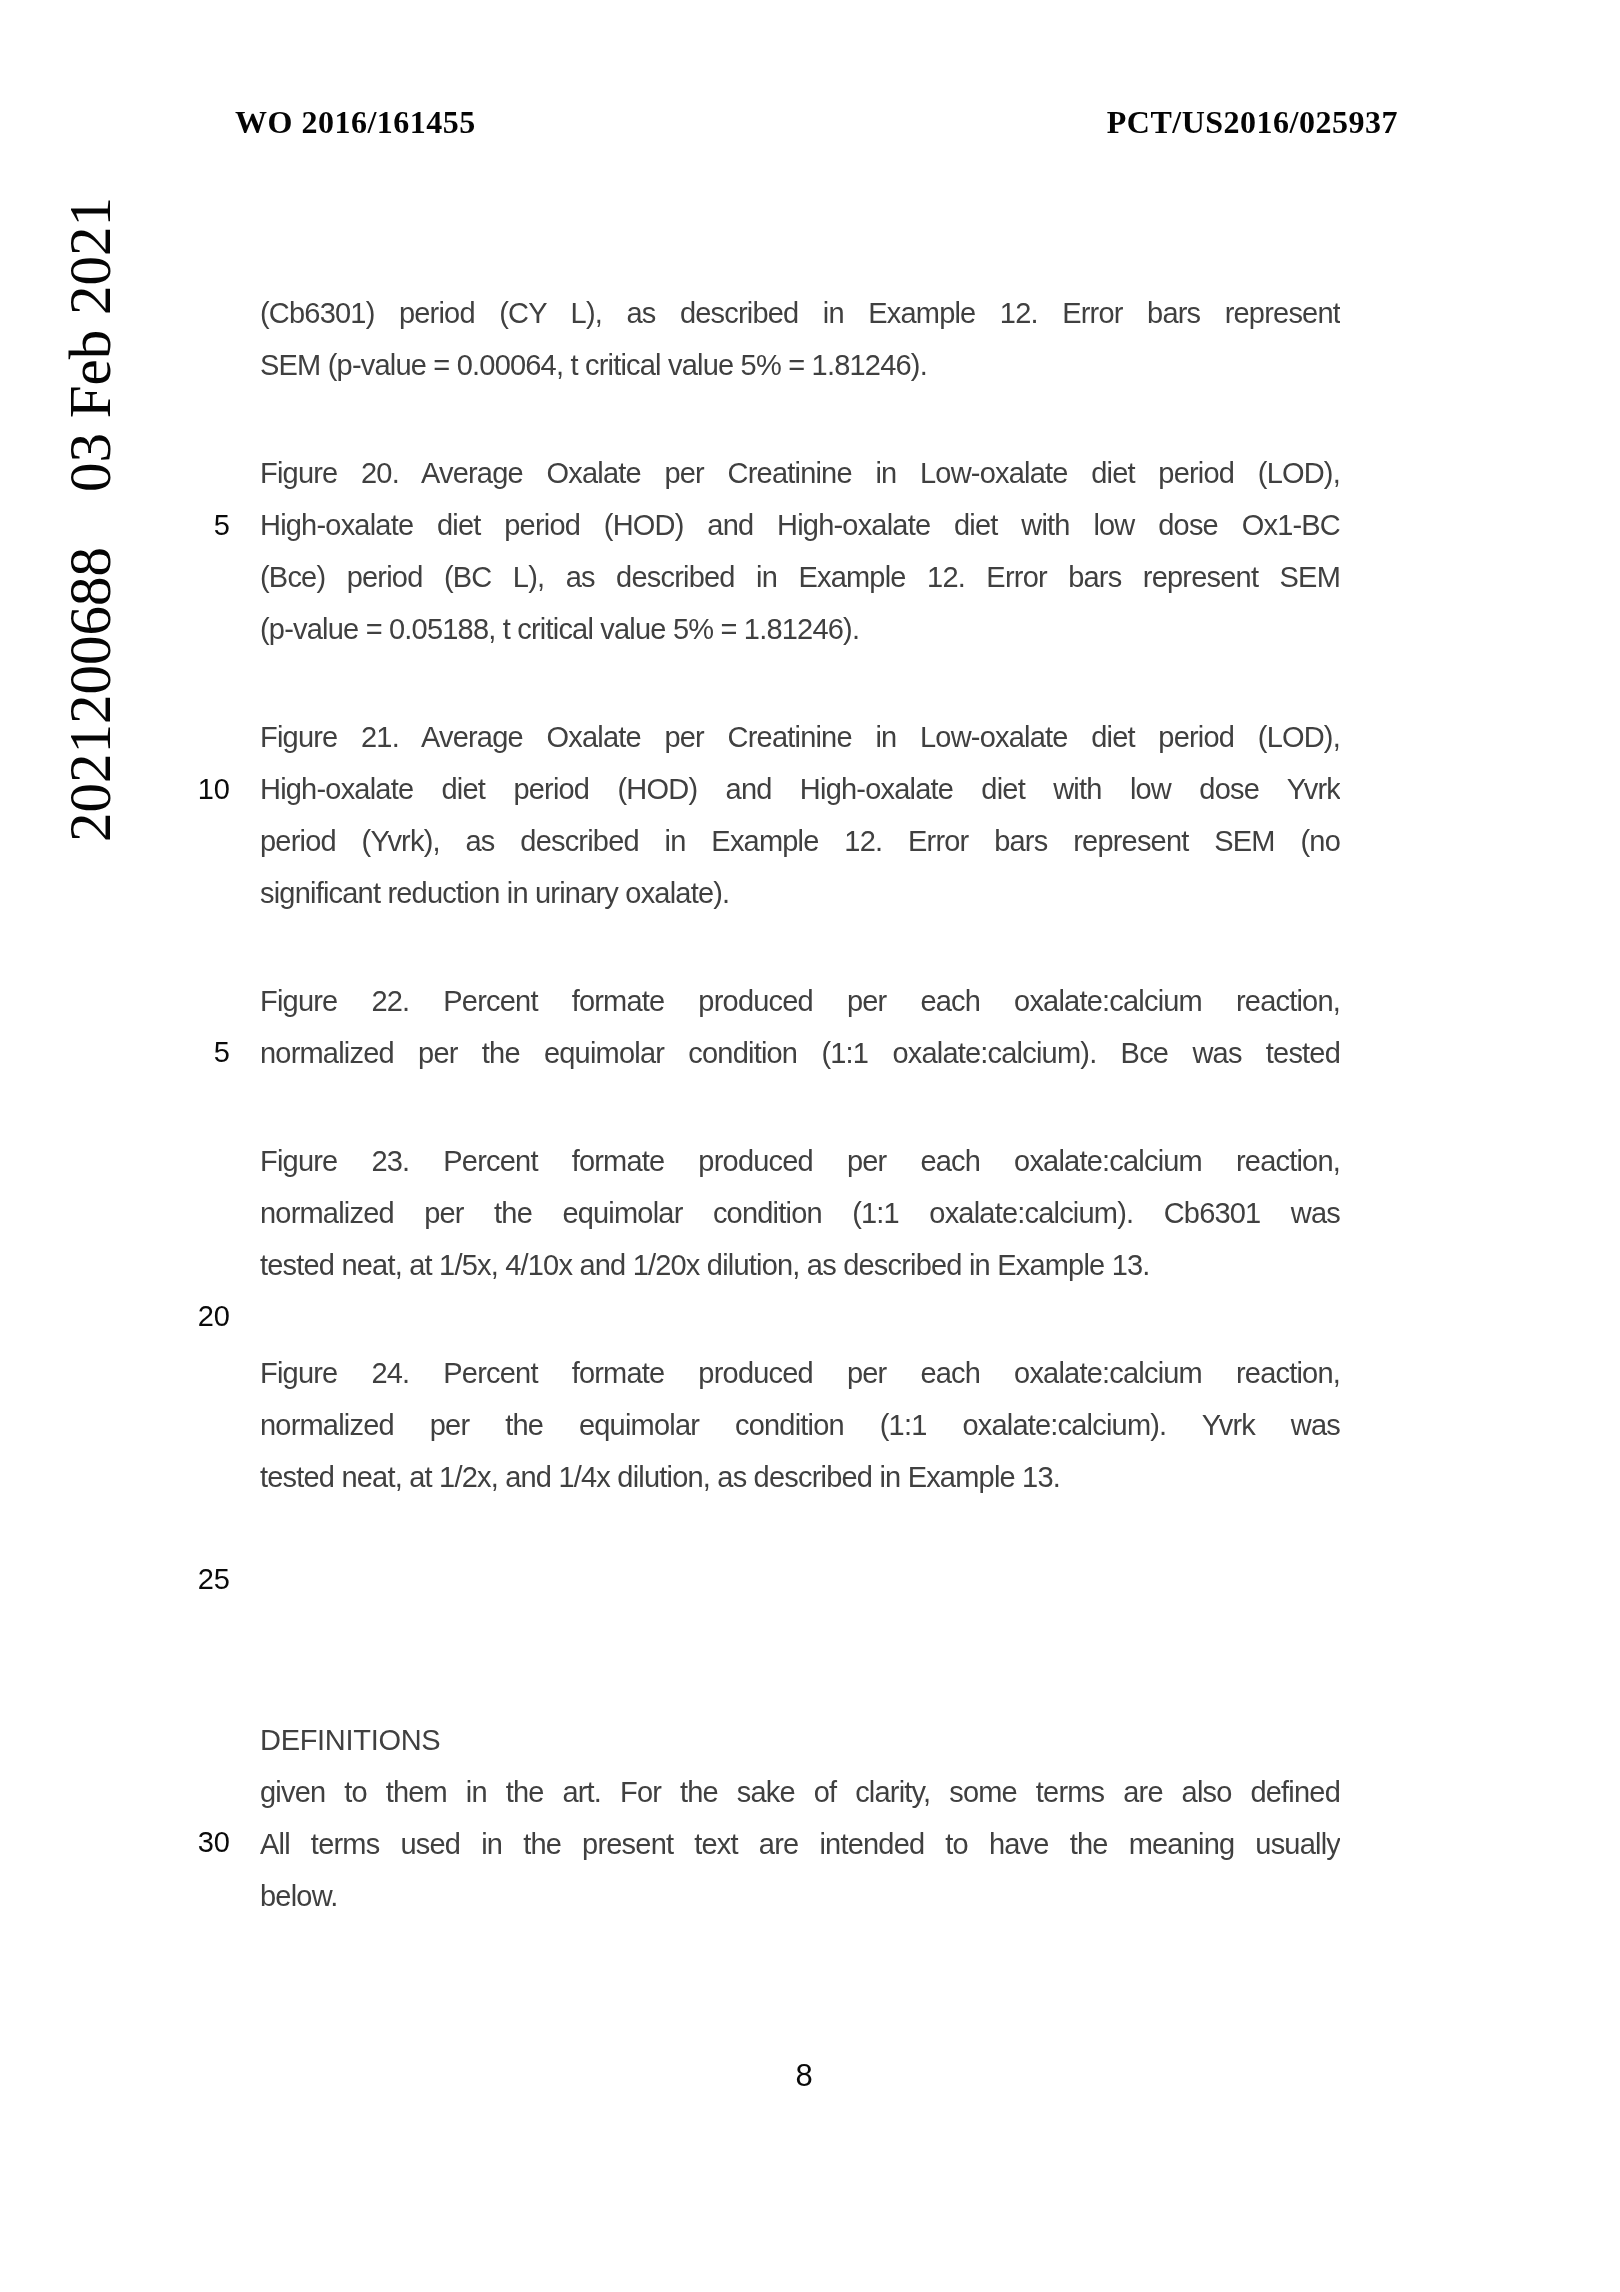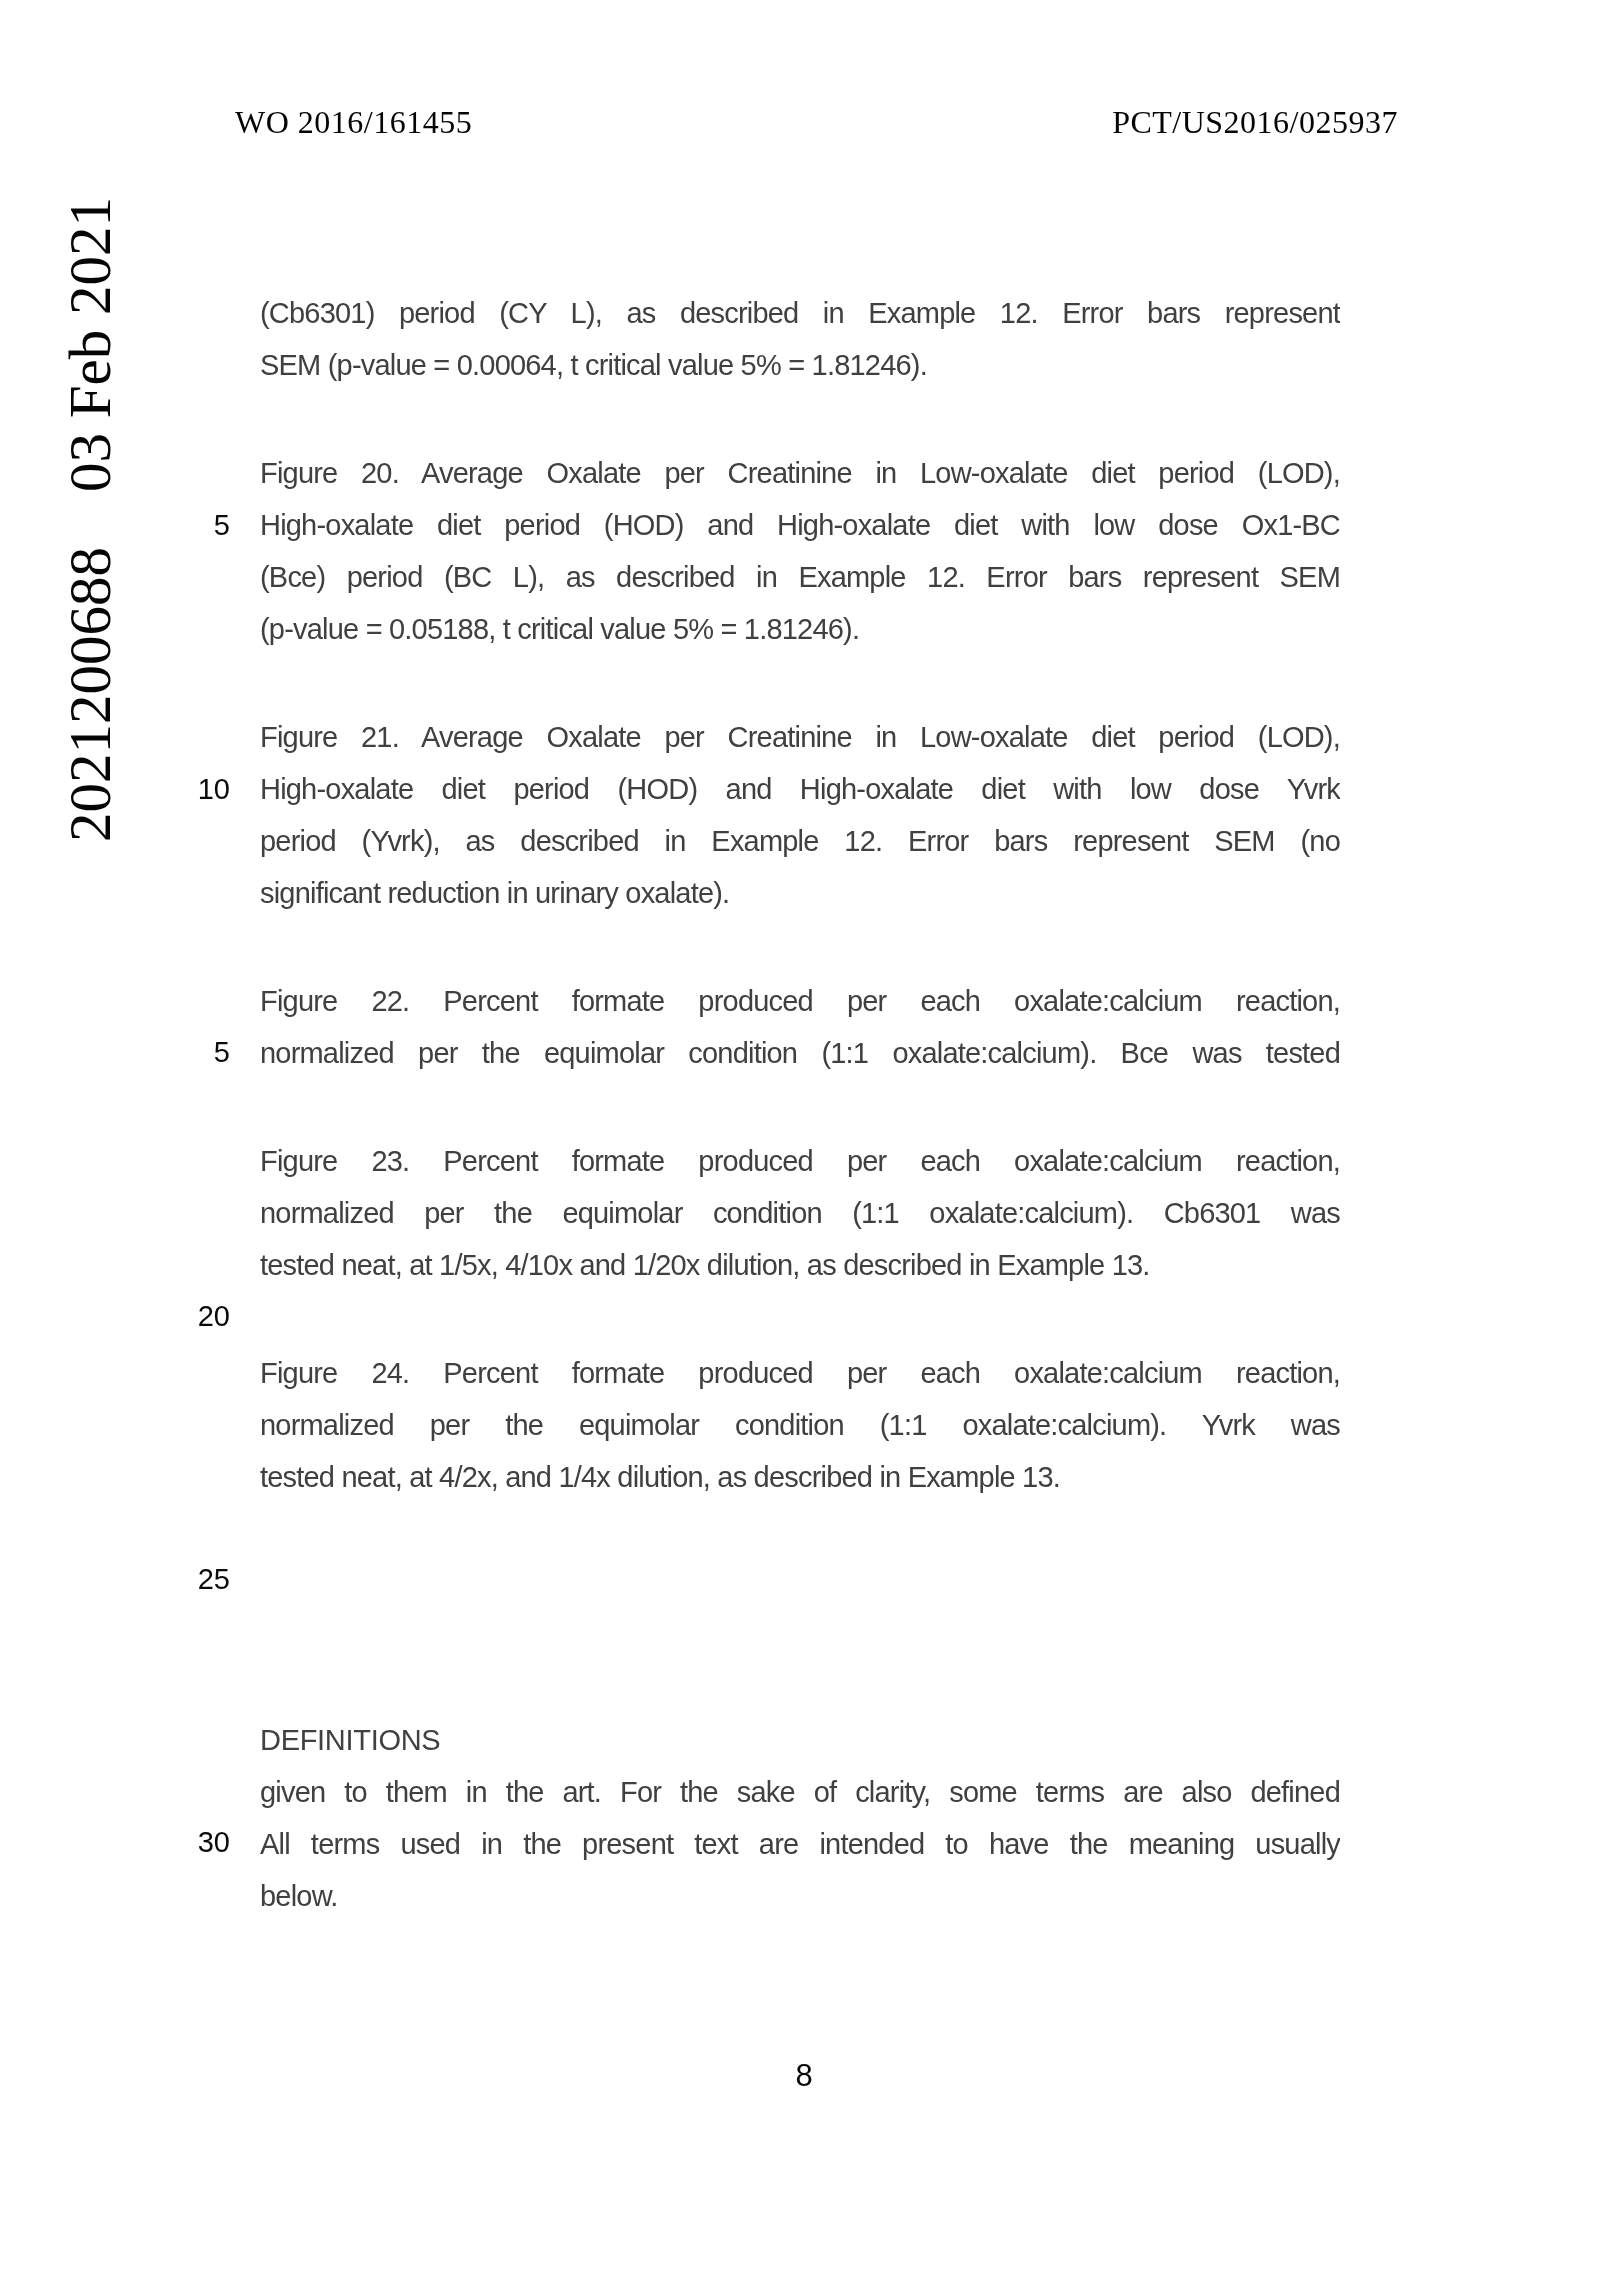--- a/index.html
+++ b/index.html
@@ -12,21 +12,21 @@
     color: #0a0a0a;
     overflow: hidden;
     font-family: "Liberation Sans", sans-serif;
   }
 
   
   .hdr {
     position: absolute;
     top: 104px;
     font-family: "Liberation Serif", serif;
-    font-weight: normal;
+    font-weight: bold;
     font-size: 32px;
     letter-spacing: 0.5px;
     white-space: nowrap;
     color: #050505;
   }
   .hdr-left  { left: 235px; }
   .hdr-right { right: 222px; }
 
   
   .stamp {
@@ -144,21 +144,21 @@
         <div class="line">normalized per the equimolar condition (1:1 oxalate:calcium).  Bce was tested</div>
       </div>
     <div class="para">
         <div class="line">Figure 23.  Percent formate produced per each oxalate:calcium reaction,</div>
         <div class="line">normalized per the equimolar condition (1:1 oxalate:calcium).  Cb6301 was</div>
         <div class="line last">tested neat, at 1/5x, 4/10x and 1/20x dilution, as described in Example 13.</div>
       </div>
     <div class="para">
         <div class="line">Figure 24.  Percent formate produced per each oxalate:calcium reaction,</div>
         <div class="line">normalized per the equimolar condition (1:1 oxalate:calcium).  Yvrk was</div>
-        <div class="line last">tested neat, at 4/2x, and 1/4x dilution, as described in Example 13.</div>
+        <div class="line last">tested neat, at 1/2x, and 1/4x dilution, as described in Example 13.</div>
       </div>
 
     <div class="section-heading">DEFINITIONS</div>
 
     <div class="para">
         <div class="line">given to them in the art. For the sake of clarity, some terms are also defined</div>
         <div class="line">All terms used in the present text are intended to have the meaning usually</div>
         <div class="line last">below.</div>
       </div>
   </div>

